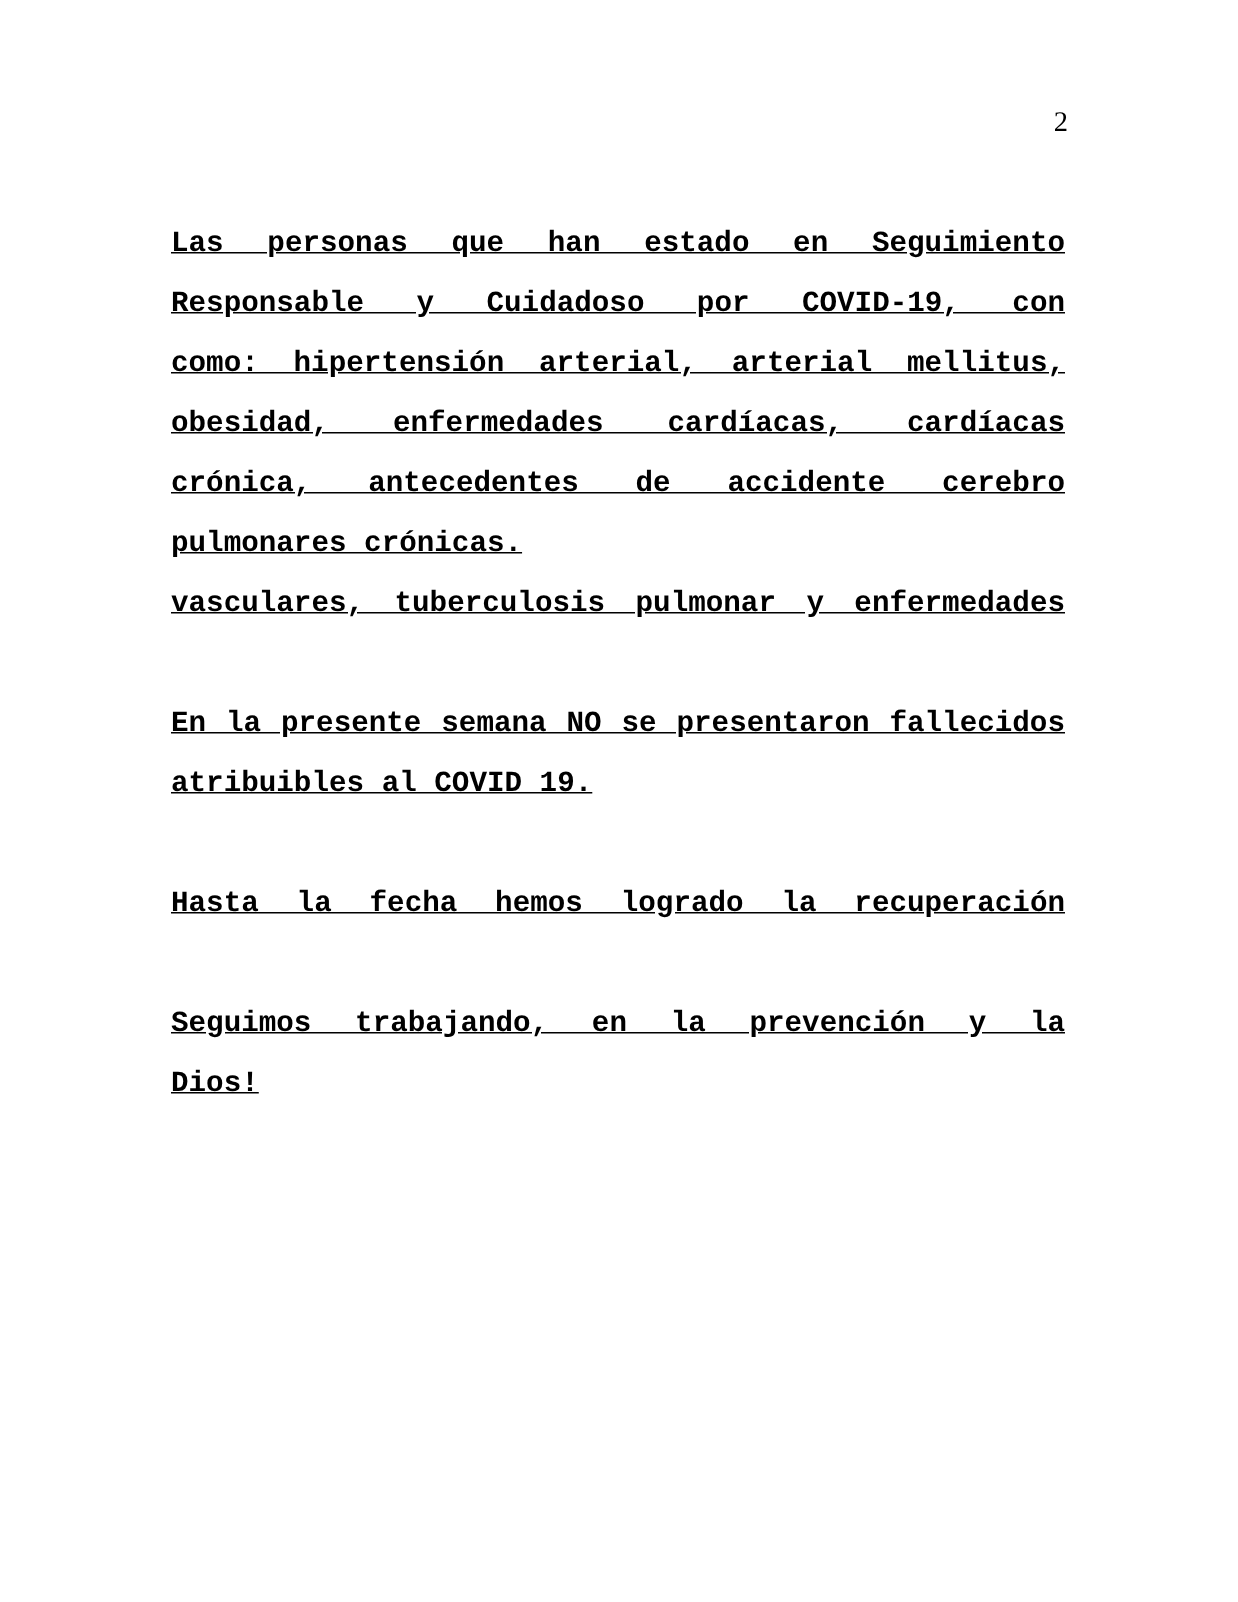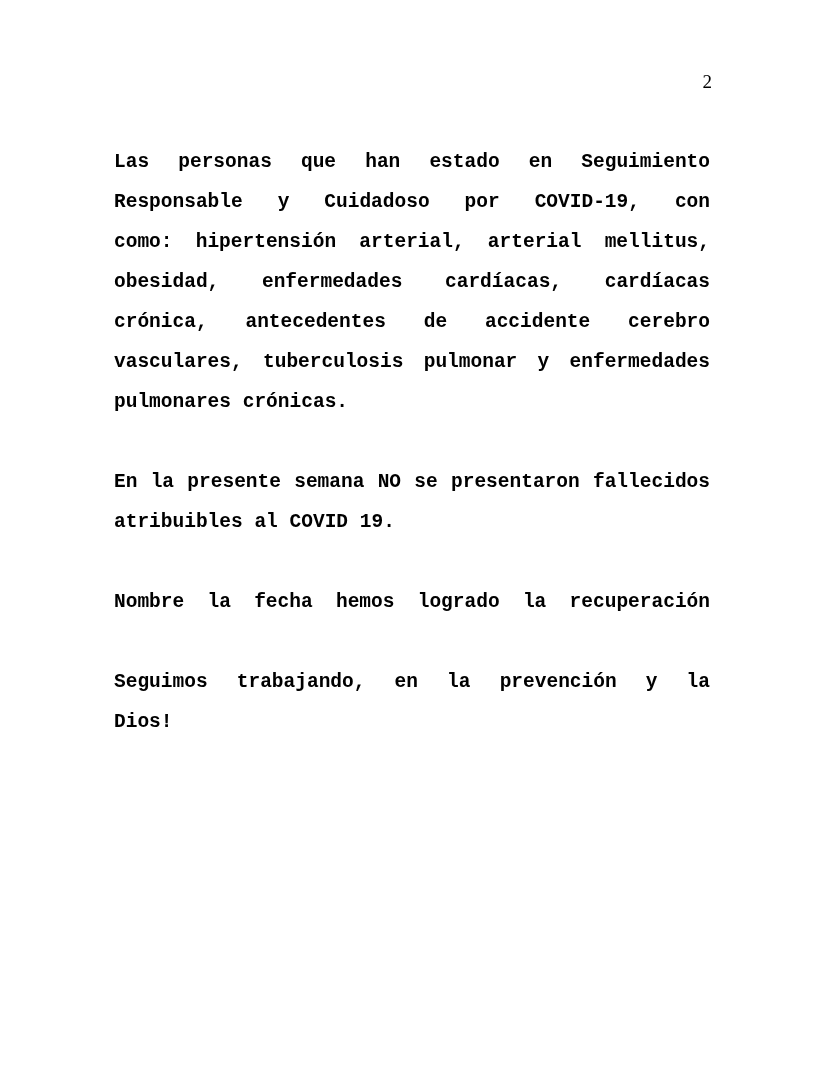--- a/index.html
+++ b/index.html
@@ -26,20 +26,21 @@
   }
   .body-text {
     position: absolute;
     left: 114px;
     top: 142px;
     width: 596px;
     font-size: 19.5px;
     font-weight: bold;
     line-height: 40px;
     color: #000000;
+    text-decoration: underline;
   }
   .para { margin-bottom: 40px; }
   .para:last-child { margin-bottom: 0; }
   .line {
     text-align: justify;
     text-align-last: justify;
     white-space: nowrap;
   }
   .line.last {
     text-align: left;
@@ -54,31 +55,31 @@
   <div class="page-number">2</div>
 
   <div class="body-text">
 
     <div class="para">
       <div class="line">Las personas que han estado en Seguimiento</div>
       <div class="line">Responsable y Cuidadoso por COVID-19, con</div>
       <div class="line">como: hipertensión arterial, arterial mellitus,</div>
       <div class="line">obesidad, enfermedades cardíacas, cardíacas</div>
       <div class="line">crónica, antecedentes de accidente cerebro</div>
+      <div class="line last">pulmonares crónicas.</div>
       <div class="line">vasculares, tuberculosis pulmonar y enfermedades</div>
-      <div class="line last">pulmonares crónicas.</div>
     </div>
 
     <div class="para">
       <div class="line">En la presente semana NO se presentaron fallecidos</div>
       <div class="line last">atribuibles al COVID 19.</div>
     </div>
 
     <div class="para">
-      <div class="line">Nombre la fecha hemos logrado la recuperación</div>
+      <div class="line">Hasta la fecha hemos logrado la recuperación</div>
     </div>
 
     <div class="para">
       <div class="line">Seguimos trabajando, en la prevención y la</div>
       <div class="line last">Dios!</div>
     </div>
 
   </div>
 </div>
 

